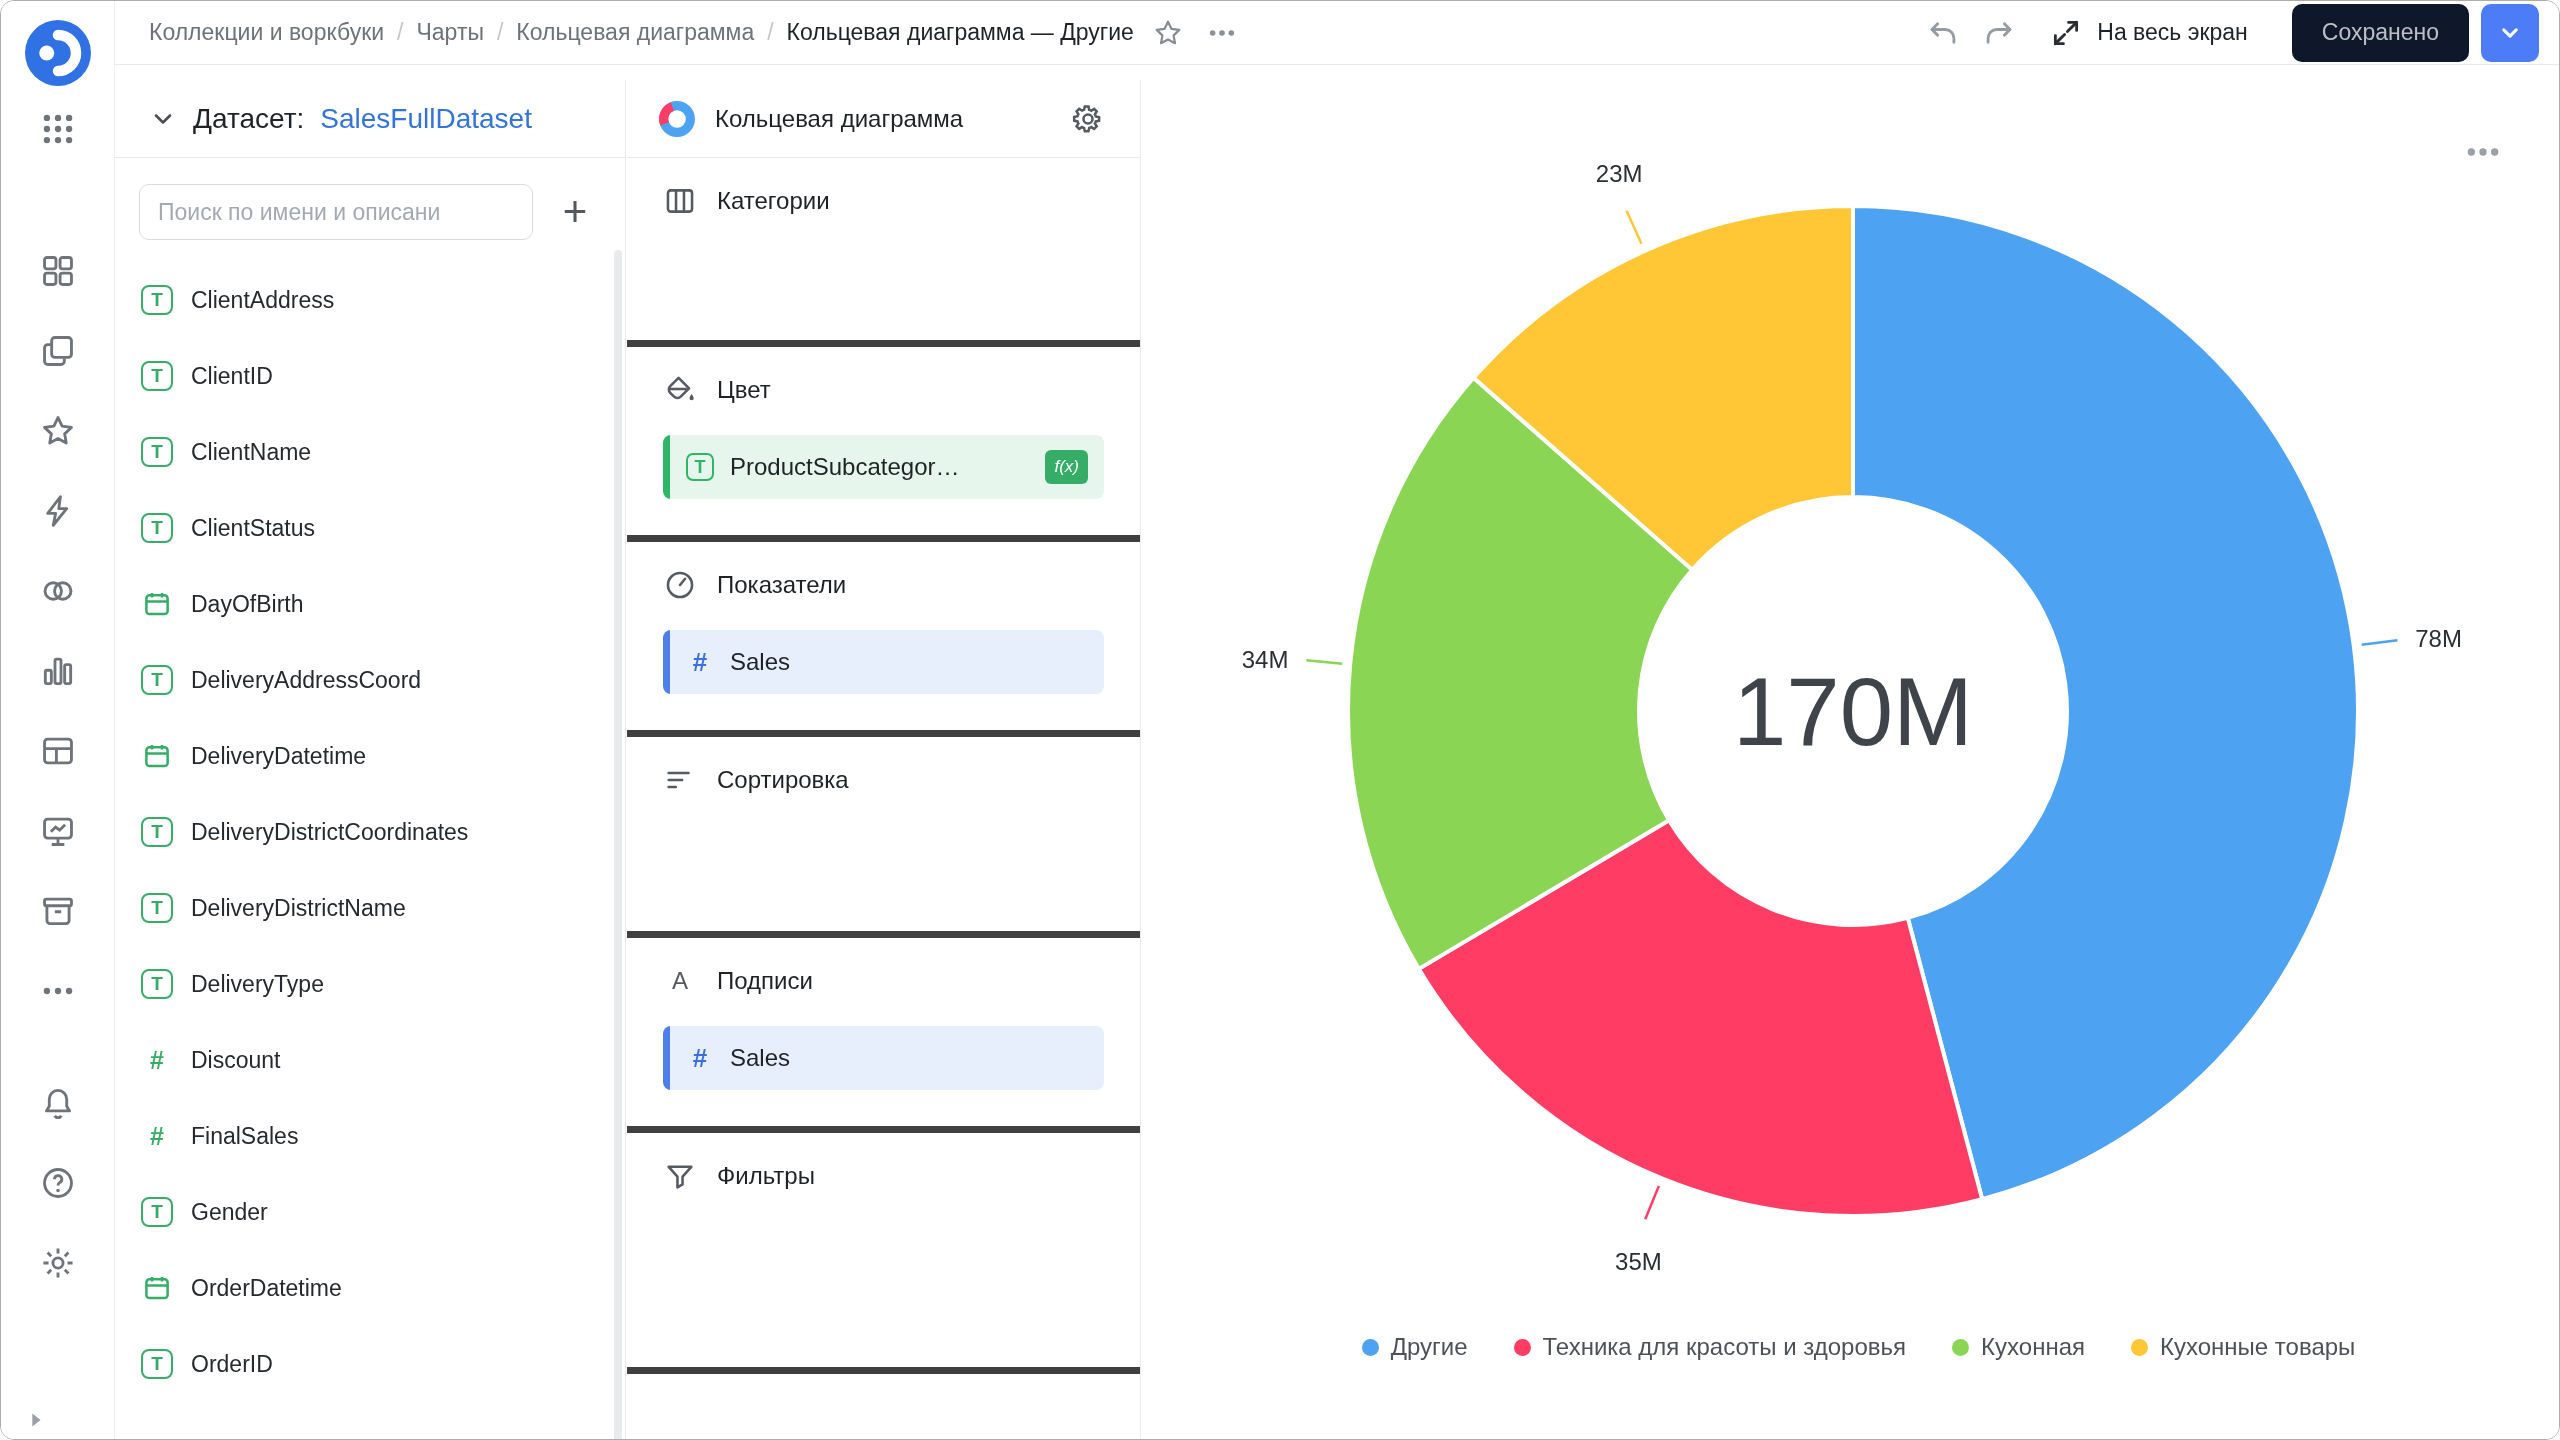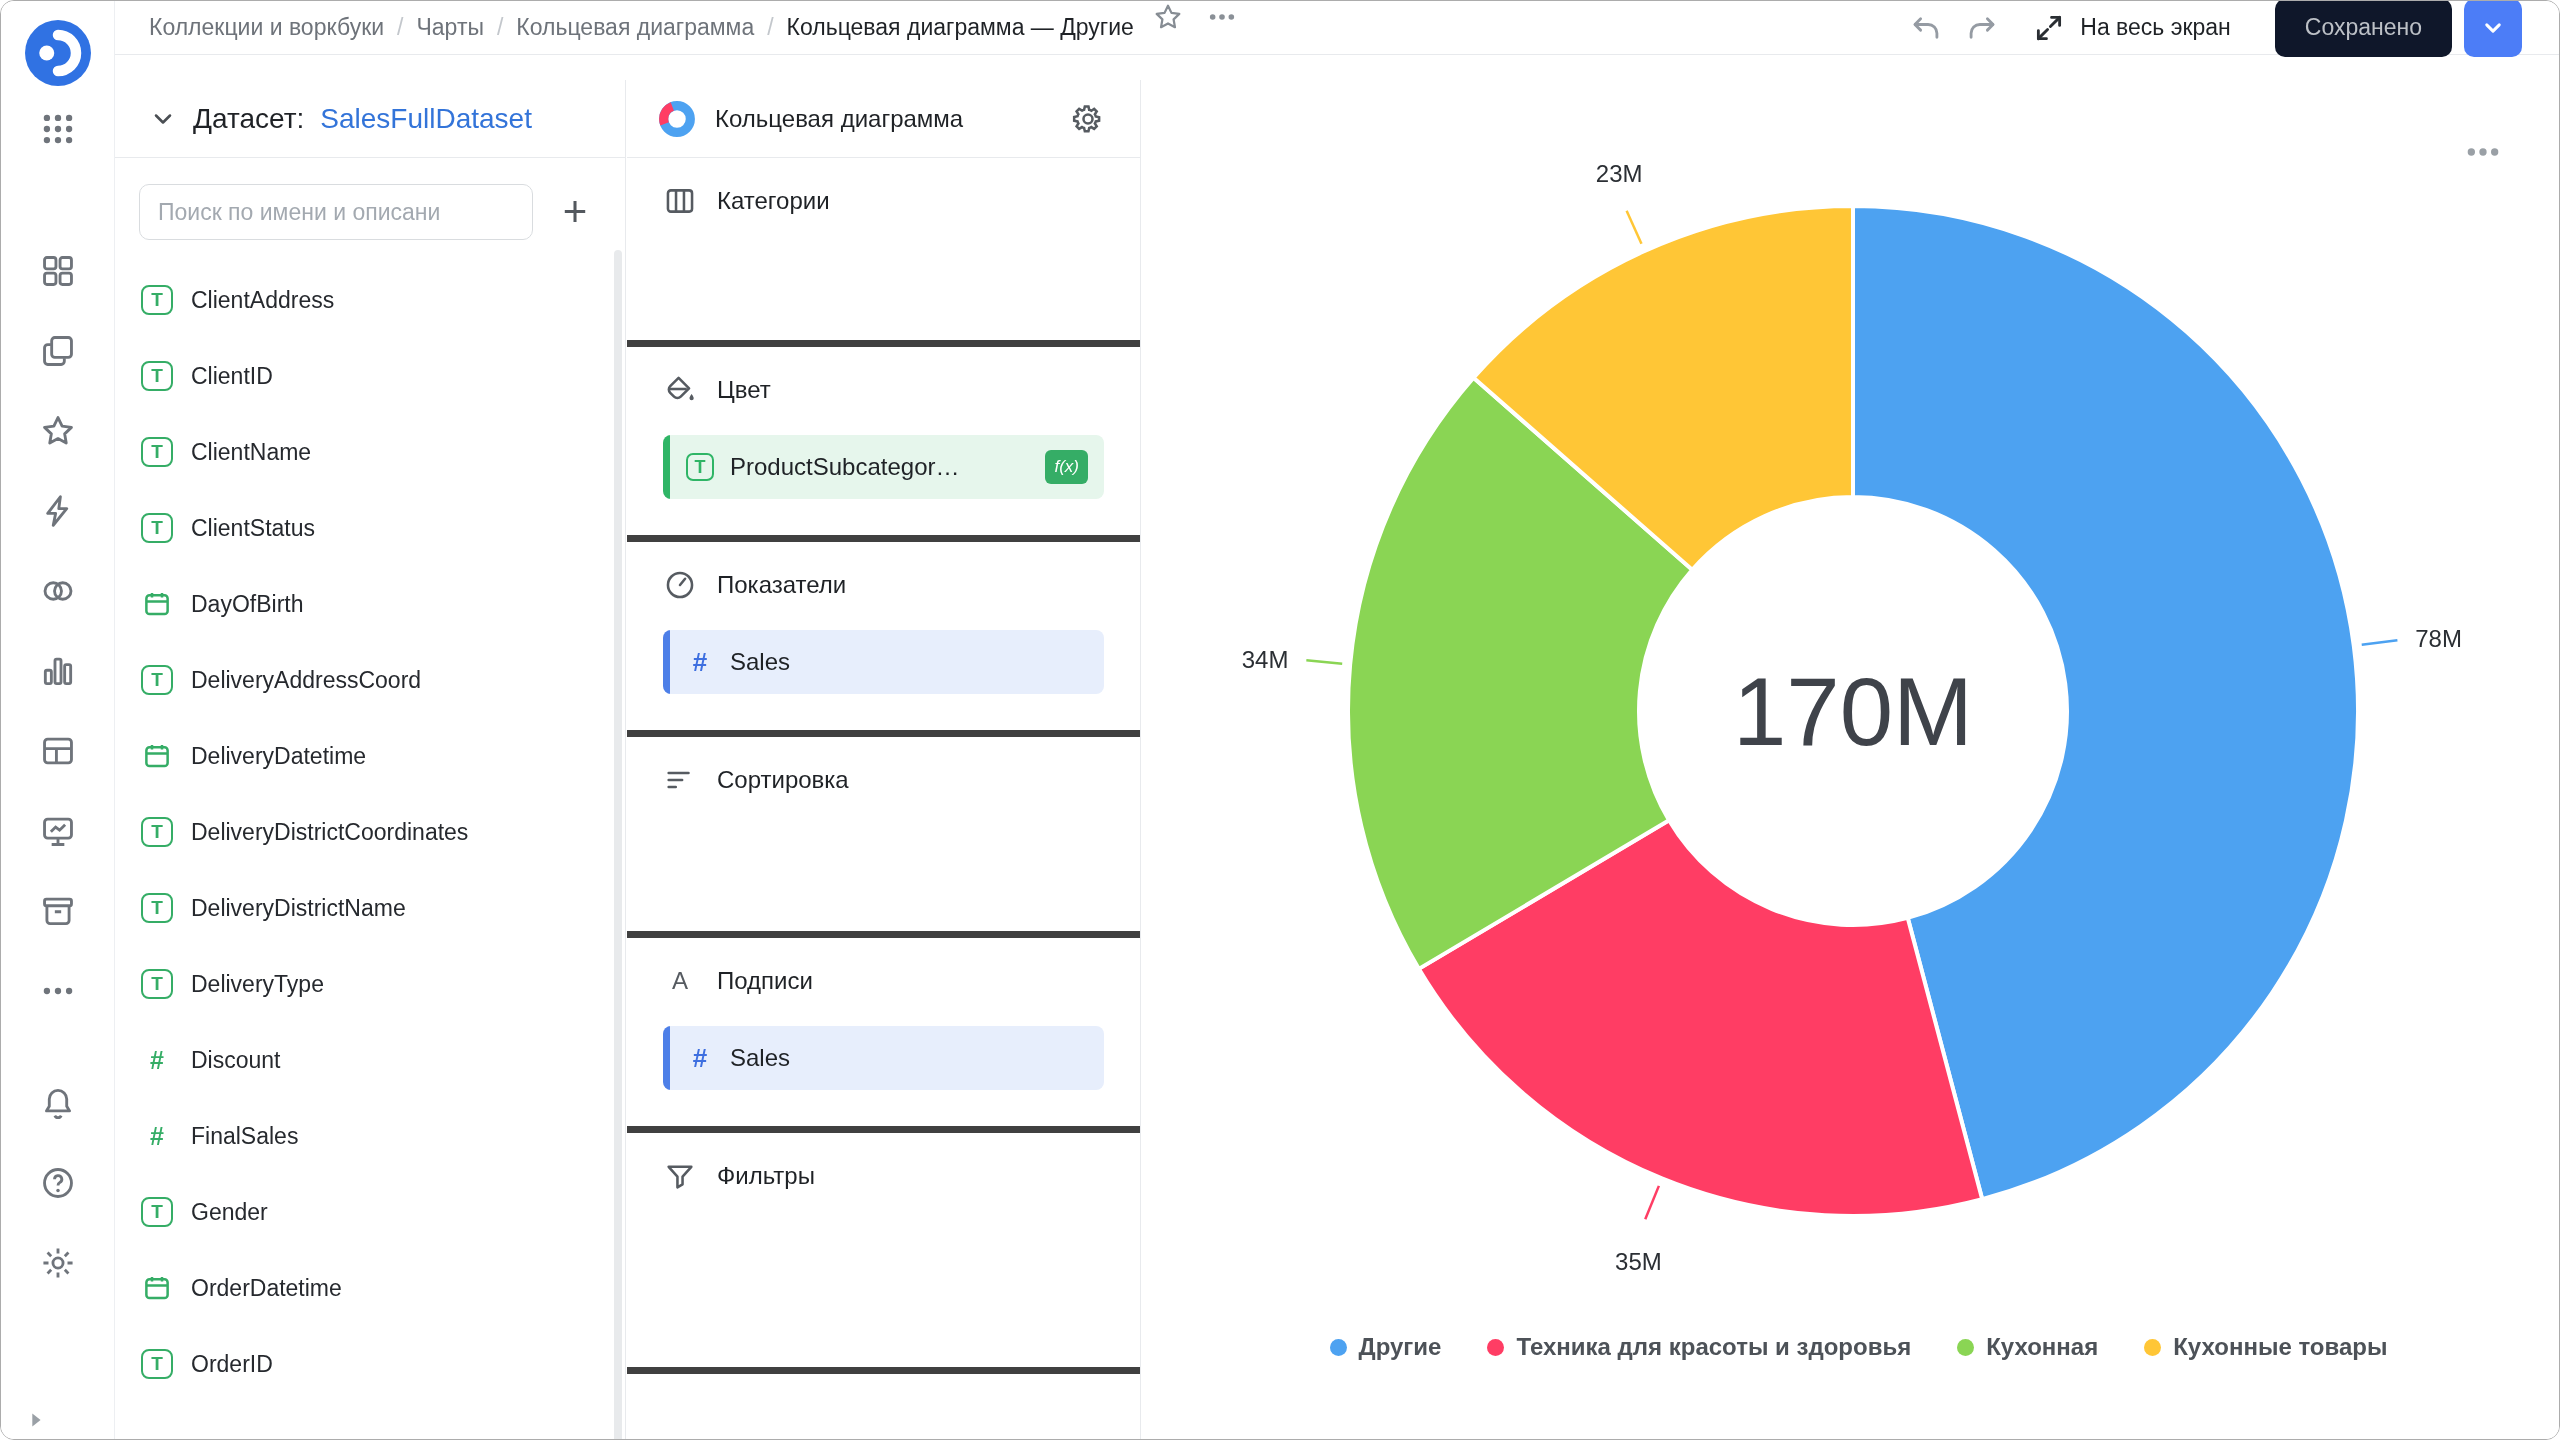--- a/index.html
+++ b/index.html
@@ -11,21 +11,21 @@
   
   .rail{position:absolute;left:0;top:0;bottom:0;width:114px;background:#fff;border-right:1px solid #EDEFF2;display:flex;flex-direction:column;align-items:center;z-index:5;}
   .logo{width:72px;height:72px;margin-top:16px;flex:0 0 auto;cursor:pointer;}
   .rail-icon{width:44px;height:44px;margin:18px 0;display:flex;align-items:center;justify-content:center;cursor:pointer;flex:0 0 auto;}
   .rail-icon svg{width:38px;height:38px;}
   .rail-spacer{height:62px;flex:0 0 auto;}
   .rail-bottom{margin-top:auto;margin-bottom:136px;display:flex;flex-direction:column;align-items:center;}
   .collapse-arrow{position:absolute;left:24px;bottom:8px;}
 
   
-  .topbar{position:absolute;left:114px;right:0;top:0;height:54px;background:#fff;border-bottom:1px solid #E8EAED;display:flex;padding:0 37px 0 34px;}
+  .topbar{position:absolute;left:114px;right:0;top:0;height:64px;background:#fff;border-bottom:1px solid #E8EAED;display:flex;align-items:center;padding:0 20px 0 34px;}
   .crumbs{display:flex;align-items:center;gap:13px;font-size:23px;white-space:nowrap;}
   .crumb{color:#6E737A;cursor:pointer;}
   .crumb.last{color:#1F2226;cursor:default;}
   .crumb-sep{color:#C3C7CC;}
   .tb-star{margin-left:18px;cursor:pointer;}
   .tb-dots{margin-left:22px;cursor:pointer;}
   .tb-right{margin-left:auto;display:flex;align-items:center;}
   .icon-btn{width:44px;height:44px;display:flex;align-items:center;justify-content:center;cursor:pointer;}
   .undo-redo{display:flex;align-items:center;gap:12px;margin-right:28px;}
   .fullscreen{display:flex;align-items:center;gap:14px;font-size:23px;color:#1F2226;margin-right:44px;cursor:pointer;}
@@ -75,21 +75,21 @@
   .sp-a{height:96px;}
   .sp-b{height:108px;}
   .sp-c{height:148px;}
 
   
   .chart-area{position:absolute;left:1141px;top:79px;right:0;bottom:0;background:#fff;overflow:hidden;}
   #donut{position:absolute;left:0;top:0;}
   .slice-label{font-size:24px;fill:#2B2F34;}
   .center-label{font-size:96px;fill:#3F434A;}
   .chart-dots{position:absolute;top:52px;right:56px;cursor:pointer;}
-  .legend{position:absolute;left:16px;right:0;bottom:78px;display:flex;justify-content:center;align-items:center;gap:46px;font-weight:bold;}
+  .legend{position:absolute;left:16px;right:0;bottom:78px;display:flex;justify-content:center;align-items:center;gap:46px;}
   .legend-item{display:flex;align-items:center;gap:12px;font-size:24px;color:#4D5258;cursor:pointer;}
   .legend-dot{width:17px;height:17px;border-radius:50%;flex:0 0 17px;}
 </style>
 </head>
 <body>
 
 <div class="app">
 
   <aside class="rail">
     <div class="logo">

